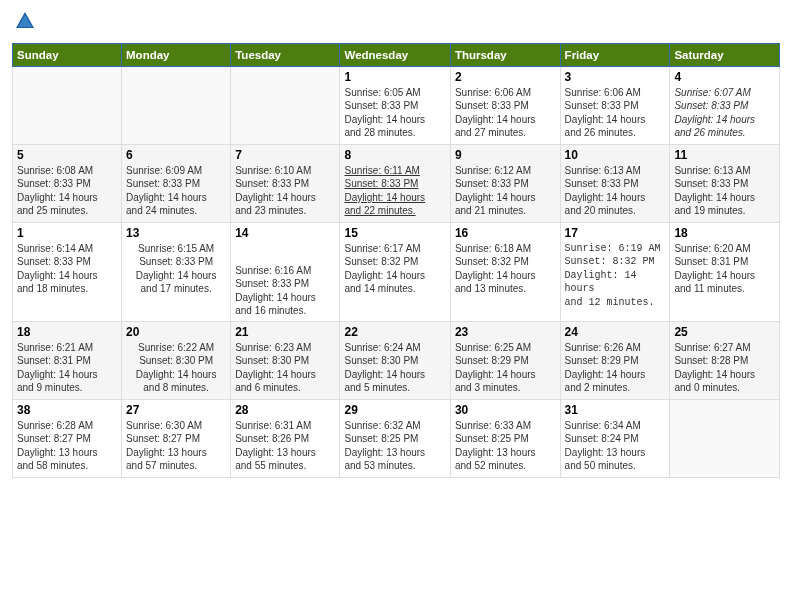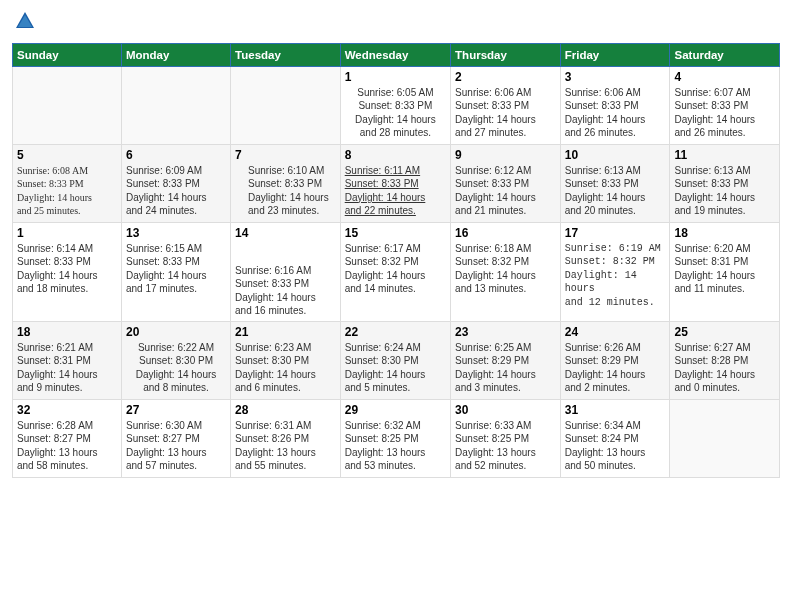--- a/index.html
+++ b/index.html
@@ -47,21 +47,21 @@
     .subtitle {
       font-size: 13px;
       color: #333;
     }
     table {
       width: 100%;
       border-collapse: collapse;
       font-size: 10.5px;
     }
     thead tr {
-      background-color: #15803d;
+      background-color: #4d7c0f;
       color: white;
     }
     thead th {
       padding: 5px 4px;
       text-align: left;
       font-weight: bold;
       font-size: 11.5px;
       border: 1px solid #2e6db4;
     }
     tbody tr {
@@ -129,65 +129,65 @@
           <th>Saturday</th>
         </tr>
     </thead>
     <tbody id="calendar-body">
     <tr>
           <td class="empty"></td>
           <td class="empty"></td>
           <td class="empty"></td>
           <td>
             <span class="day-num">1</span>
-            <div class="day-info" style="white-space: pre-line; text-align: center;">Sunrise: 6:05 AM
+            <div class="day-info" style="white-space: pre-line;">Sunrise: 6:05 AM
 Sunset: 8:33 PM
 Daylight: 14 hours
 and 28 minutes.</div>
           </td>
           <td>
             <span class="day-num">2</span>
             <div class="day-info" style="white-space: pre-line;">Sunrise: 6:06 AM
 Sunset: 8:33 PM
 Daylight: 14 hours
 and 27 minutes.</div>
           </td>
           <td>
             <span class="day-num">3</span>
             <div class="day-info" style="white-space: pre-line;">Sunrise: 6:06 AM
 Sunset: 8:33 PM
 Daylight: 14 hours
 and 26 minutes.</div>
           </td>
           <td>
             <span class="day-num">4</span>
-            <div class="day-info" style="white-space: pre-line;">Sunrise: 6:07 AM
+            <div class="day-info" style="white-space: pre-line; font-style: italic;">Sunrise: 6:07 AM
 Sunset: 8:33 PM
 Daylight: 14 hours
 and 26 minutes.</div>
           </td>
         </tr>
         <tr>
           <td>
             <span class="day-num">5</span>
-            <div class="day-info" style="white-space: pre-line; font-family: Liberation Serif, serif;">Sunrise: 6:08 AM
+            <div class="day-info" style="white-space: pre-line;">Sunrise: 6:08 AM
 Sunset: 8:33 PM
 Daylight: 14 hours
 and 25 minutes.</div>
           </td>
           <td>
             <span class="day-num">6</span>
             <div class="day-info" style="white-space: pre-line;">Sunrise: 6:09 AM
 Sunset: 8:33 PM
 Daylight: 14 hours
 and 24 minutes.</div>
           </td>
           <td>
             <span class="day-num">7</span>
-            <div class="day-info" style="white-space: pre-line; margin-left: 13px;">Sunrise: 6:10 AM
+            <div class="day-info" style="white-space: pre-line;">Sunrise: 6:10 AM
 Sunset: 8:33 PM
 Daylight: 14 hours
 and 23 minutes.</div>
           </td>
           <td>
             <span class="day-num">8</span>
             <div class="day-info" style="white-space: pre-line; text-decoration: underline;">Sunrise: 6:11 AM
 Sunset: 8:33 PM
 Daylight: 14 hours
 and 22 minutes.</div>
@@ -217,21 +217,21 @@
         <tr>
           <td>
             <span class="day-num">1</span>
             <div class="day-info" style="white-space: pre-line;">Sunrise: 6:14 AM
 Sunset: 8:33 PM
 Daylight: 14 hours
 and 18 minutes.</div>
           </td>
           <td>
             <span class="day-num">13</span>
-            <div class="day-info" style="white-space: pre-line;">Sunrise: 6:15 AM
+            <div class="day-info" style="white-space: pre-line; text-align: center;">Sunrise: 6:15 AM
 Sunset: 8:33 PM
 Daylight: 14 hours
 and 17 minutes.</div>
           </td>
           <td>
             <span class="day-num">14</span>
             <div class="day-info" style="white-space: pre-line; margin-top: 24px;">Sunrise: 6:16 AM
 Sunset: 8:33 PM
 Daylight: 14 hours
 and 16 minutes.</div>
@@ -311,21 +311,21 @@
           <td>
             <span class="day-num">25</span>
             <div class="day-info" style="white-space: pre-line;">Sunrise: 6:27 AM
 Sunset: 8:28 PM
 Daylight: 14 hours
 and 0 minutes.</div>
           </td>
         </tr>
         <tr>
           <td>
-            <span class="day-num">32</span>
+            <span class="day-num">38</span>
             <div class="day-info" style="white-space: pre-line;">Sunrise: 6:28 AM
 Sunset: 8:27 PM
 Daylight: 13 hours
 and 58 minutes.</div>
           </td>
           <td>
             <span class="day-num">27</span>
             <div class="day-info" style="white-space: pre-line;">Sunrise: 6:30 AM
 Sunset: 8:27 PM
 Daylight: 13 hours

